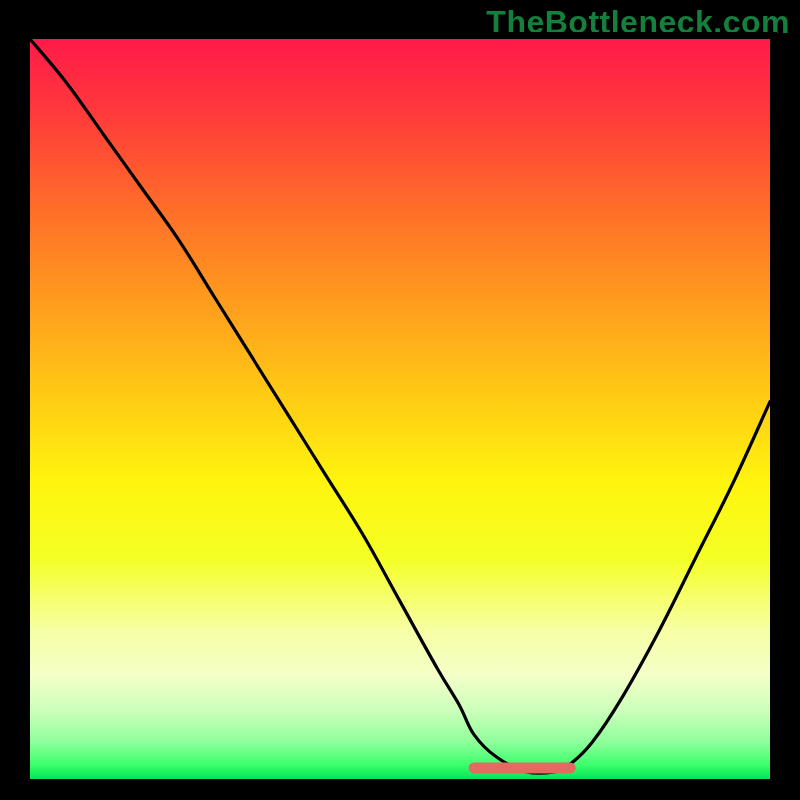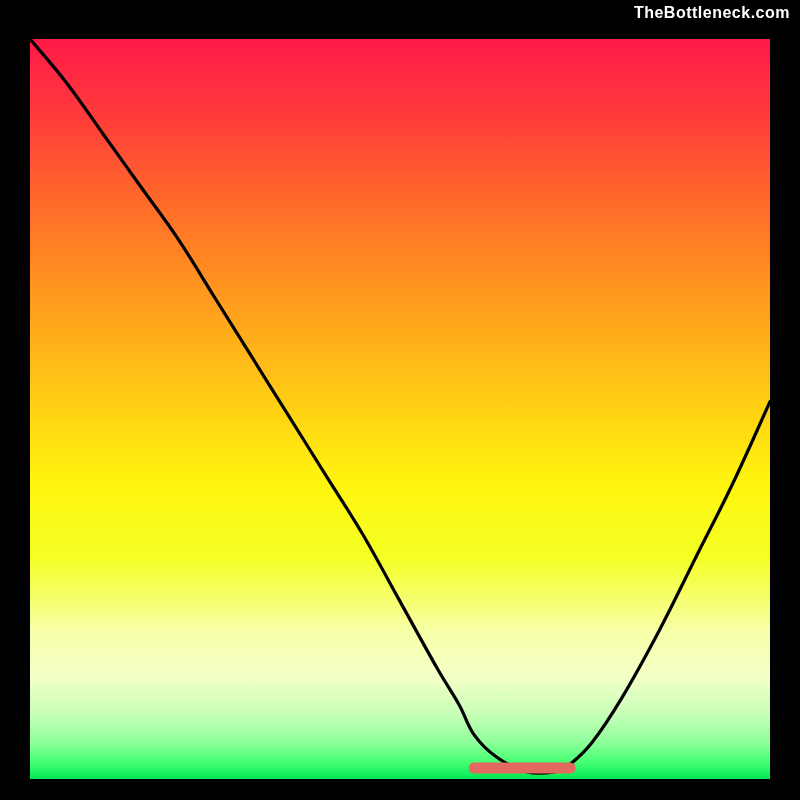--- a/index.html
+++ b/index.html
@@ -15,22 +15,22 @@
     box-sizing: border-box;
   }
   .plot-area {
     position: absolute;
     overflow: hidden;
   }
   .watermark {
     position: absolute;
     font-family: Arial, Helvetica, sans-serif;
     font-weight: bold;
-    color: #ffffff;
-    font-size: 16px;
+    color: #15803d;
+    font-size: 32px;
     letter-spacing: 0.5px;
   }
   svg {
     position: absolute;
     left: 0;
     top: 0;
   }
 </style>
 </head>
 <body>

